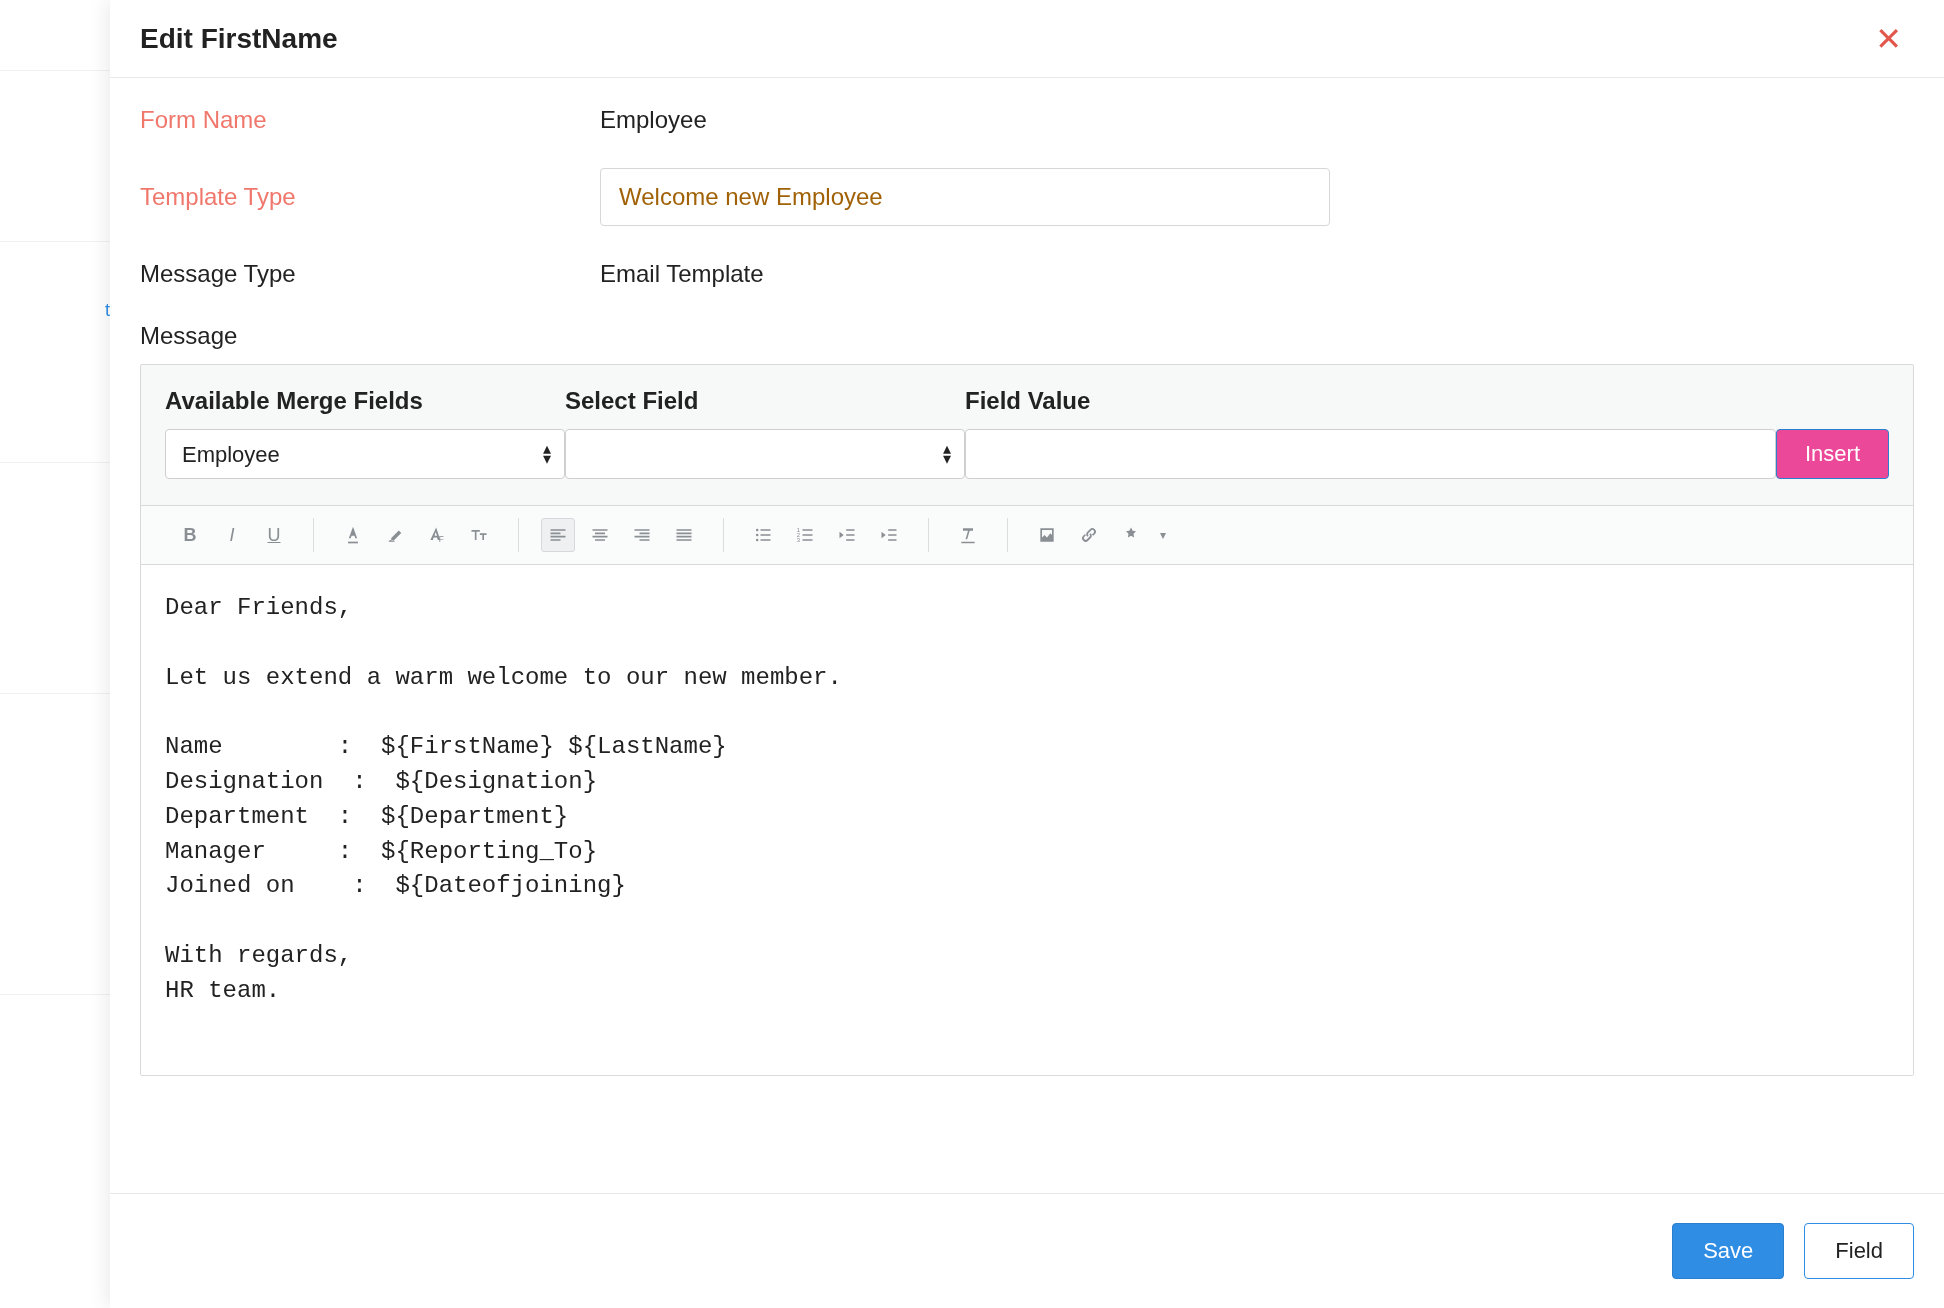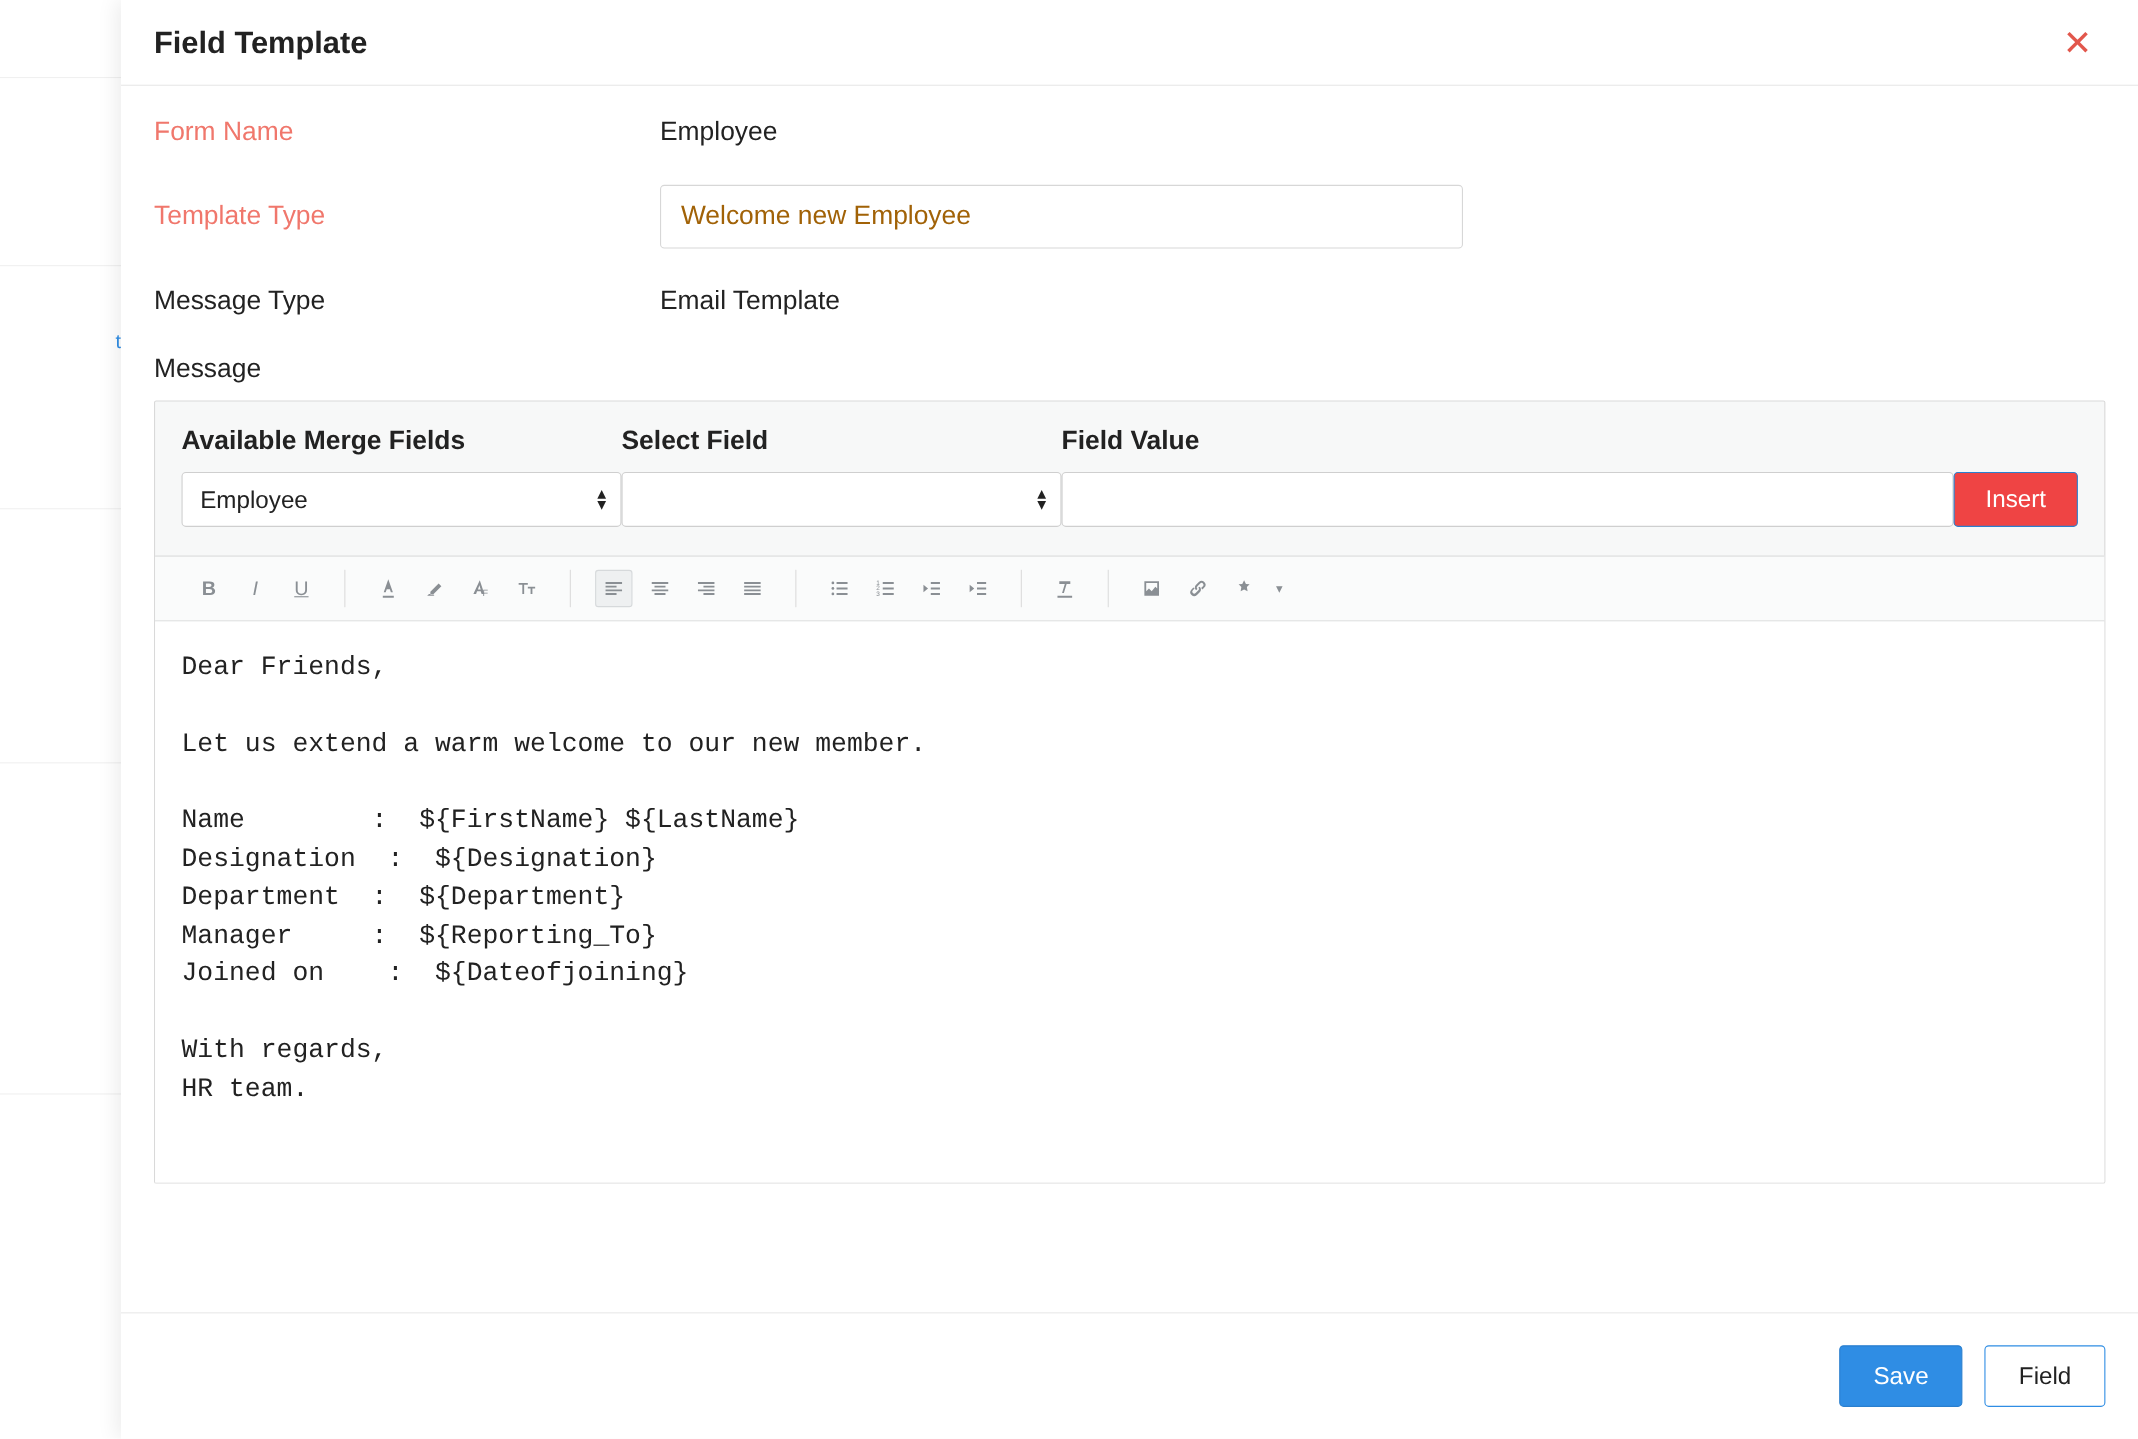--- a/index.html
+++ b/index.html
@@ -33,21 +33,21 @@
     .merge-col { display:flex; flex-direction:column; }
     .merge-col .hdr { font-size:24px; font-weight:700; color:#222; margin-bottom:14px; }
     .select-wrap { position:relative; }
     .select-wrap select { -webkit-appearance:none; appearance:none; width:100%; height:50px;
                           border:1px solid #cfcfcf; border-radius:4px; background:#fff;
                           padding:0 42px 0 16px; font-size:22px; color:#222; }
     .select-wrap .caret { position:absolute; right:14px; top:50%; transform:translateY(-50%);
                           pointer-events:none; font-size:16px; color:#222; line-height:0.6; }
     .field-input { height:50px; border:1px solid #cfcfcf; border-radius:4px; background:#fff;
                    padding:0 16px; font-size:22px; width:100%; }
-    .insert-btn { height:50px; padding:0 28px; font-size:22px; color:#fff; background:#ef4444;
+    .insert-btn { height:50px; padding:0 28px; font-size:22px; color:#fff; background:#ec4899;
                   border:1px solid #2a7fce; border-radius:4px; cursor:pointer; }
 
     .toolbar { height:60px; border-top:1px solid #d9d9d9; border-bottom:1px solid #d9d9d9;
                background:#fafbfb; display:flex; align-items:center; padding:0 18px; gap:8px; }
     .tgrp { display:flex; align-items:center; gap:8px; padding:0 14px; }
     .sep { width:1px; height:34px; background:#dcdcdc; }
     .tbtn { width:34px; height:34px; border:1px solid transparent; border-radius:3px;
             display:flex; align-items:center; justify-content:center; color:#8a8f94; cursor:pointer;
             font-size:18px; }
     .tbtn.active { background:#eef0f1; border-color:#d6d9db; }
@@ -74,21 +74,21 @@
     <div class="sliver-line" style="margin-top:70px"></div>
     <div class="sliver-line" style="margin-top:170px"></div>
     <div class="sliver-line" style="margin-top:220px"></div>
     <div class="sliver-line" style="margin-top:230px"></div>
     <div class="sliver-line" style="margin-top:300px"></div>
     <span class="sliver-link">t</span>
   </div>
 
   <div class="panel">
     <div class="panel-header">
-      <div class="panel-title">Field Template</div>
+      <div class="panel-title">Edit FirstName</div>
       <div class="close">✕</div>
     </div>
 
     <div class="form-area">
       <div class="row">
         <div class="label req">Form Name</div>
         <div class="value">Employee</div>
       </div>
 
       <div class="row">

